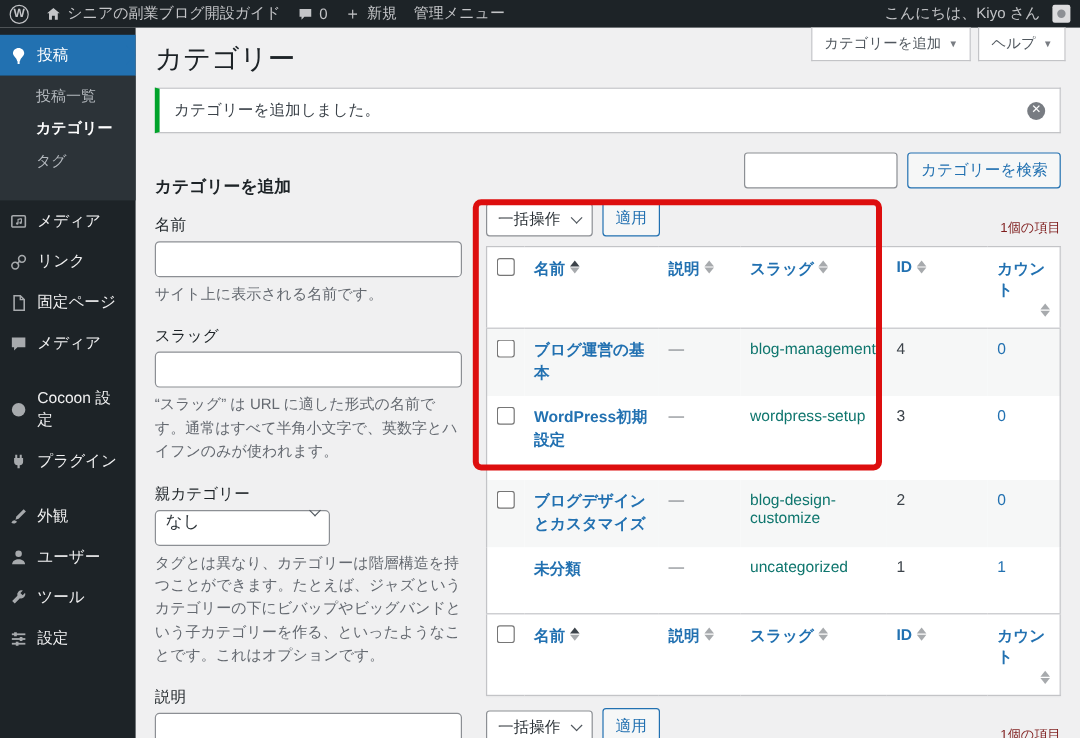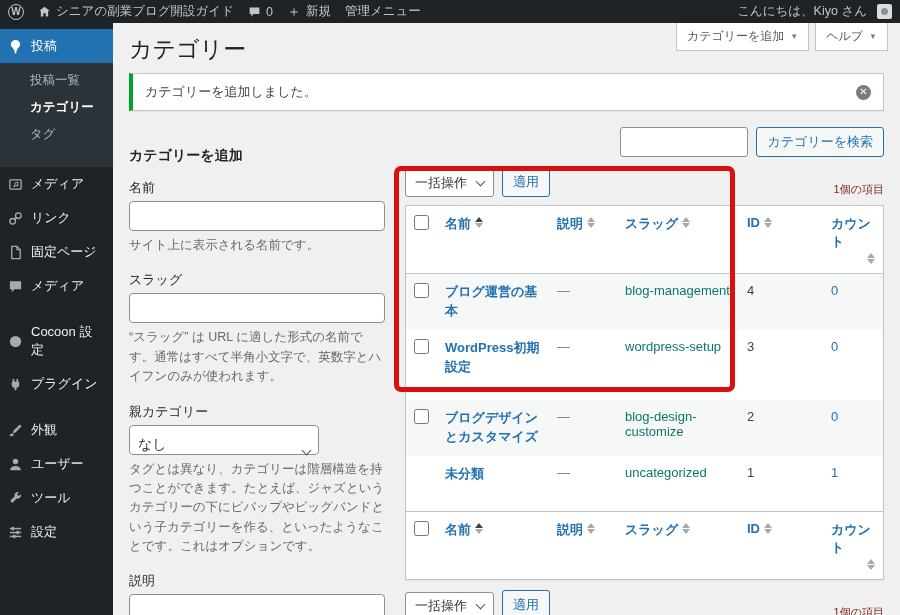--- a/index.html
+++ b/index.html
@@ -47,22 +47,22 @@
   .dismiss{width:15px;height:15px;border-radius:50%;background:#787c82;color:#fff;font-size:10px;
     display:flex;align-items:center;justify-content:center;cursor:pointer;line-height:1;}
   .cols{display:flex; gap:20px; margin-top:10px;}
   .col-form{width:256px; flex-shrink:0; padding-top:26px;}
   .col-table{flex:1; min-width:0;}
   
   .col-form h2{font-size:14px; font-weight:bold; color:#1d2327; margin-bottom:14px;}
   .fl{display:block; font-size:13px; color:#1d2327; margin-bottom:4px;}
   .ti{width:100%; height:30px; border:1px solid #8c8f94; border-radius:4px; background:#fff; padding:0 8px; font-size:14px;}
   .hint{color:#646970; font-size:12.5px; line-height:1.55; margin:5px 0 16px;}
-  .fsel{width:190px; height:30px; border:1px solid #8c8f94; border-radius:4px; background:#fff;
-    display:flex; align-items:flex-end; padding:0 8px; cursor:pointer; font-size:14px; color:#2c3338;}
+  .fsel{width:146px; height:30px; border:1px solid #8c8f94; border-radius:4px; background:#fff;
+    display:flex; align-items:flex-start; padding:0 8px; cursor:pointer; font-size:14px; color:#2c3338;}
   .fsel .grow{flex:1}
   .chev{width:7px;height:7px;border-right:1.6px solid #50575e;border-bottom:1.6px solid #50575e;
     transform:rotate(45deg); margin-top:-4px;}
   textarea.ta{width:100%; height:118px; border:1px solid #8c8f94; border-radius:4px; background:#fff; resize:vertical; padding:6px; font-size:13px;}
   
   .searchrow{display:flex; justify-content:flex-end; gap:8px; margin:6px 0 10px;}
   .si{width:128px; height:30px; border:1px solid #8c8f94; border-radius:3px; background:#fff; padding:0 6px;}
   .btn-sec{background:#f6f7f7; border:1px solid #2271b1; color:#2271b1; border-radius:3px;
     padding:5px 10px; font-size:13px; cursor:pointer; white-space:nowrap;}
   .bulkrow{display:flex; align-items:flex-end; gap:8px; margin-bottom:8px;}

